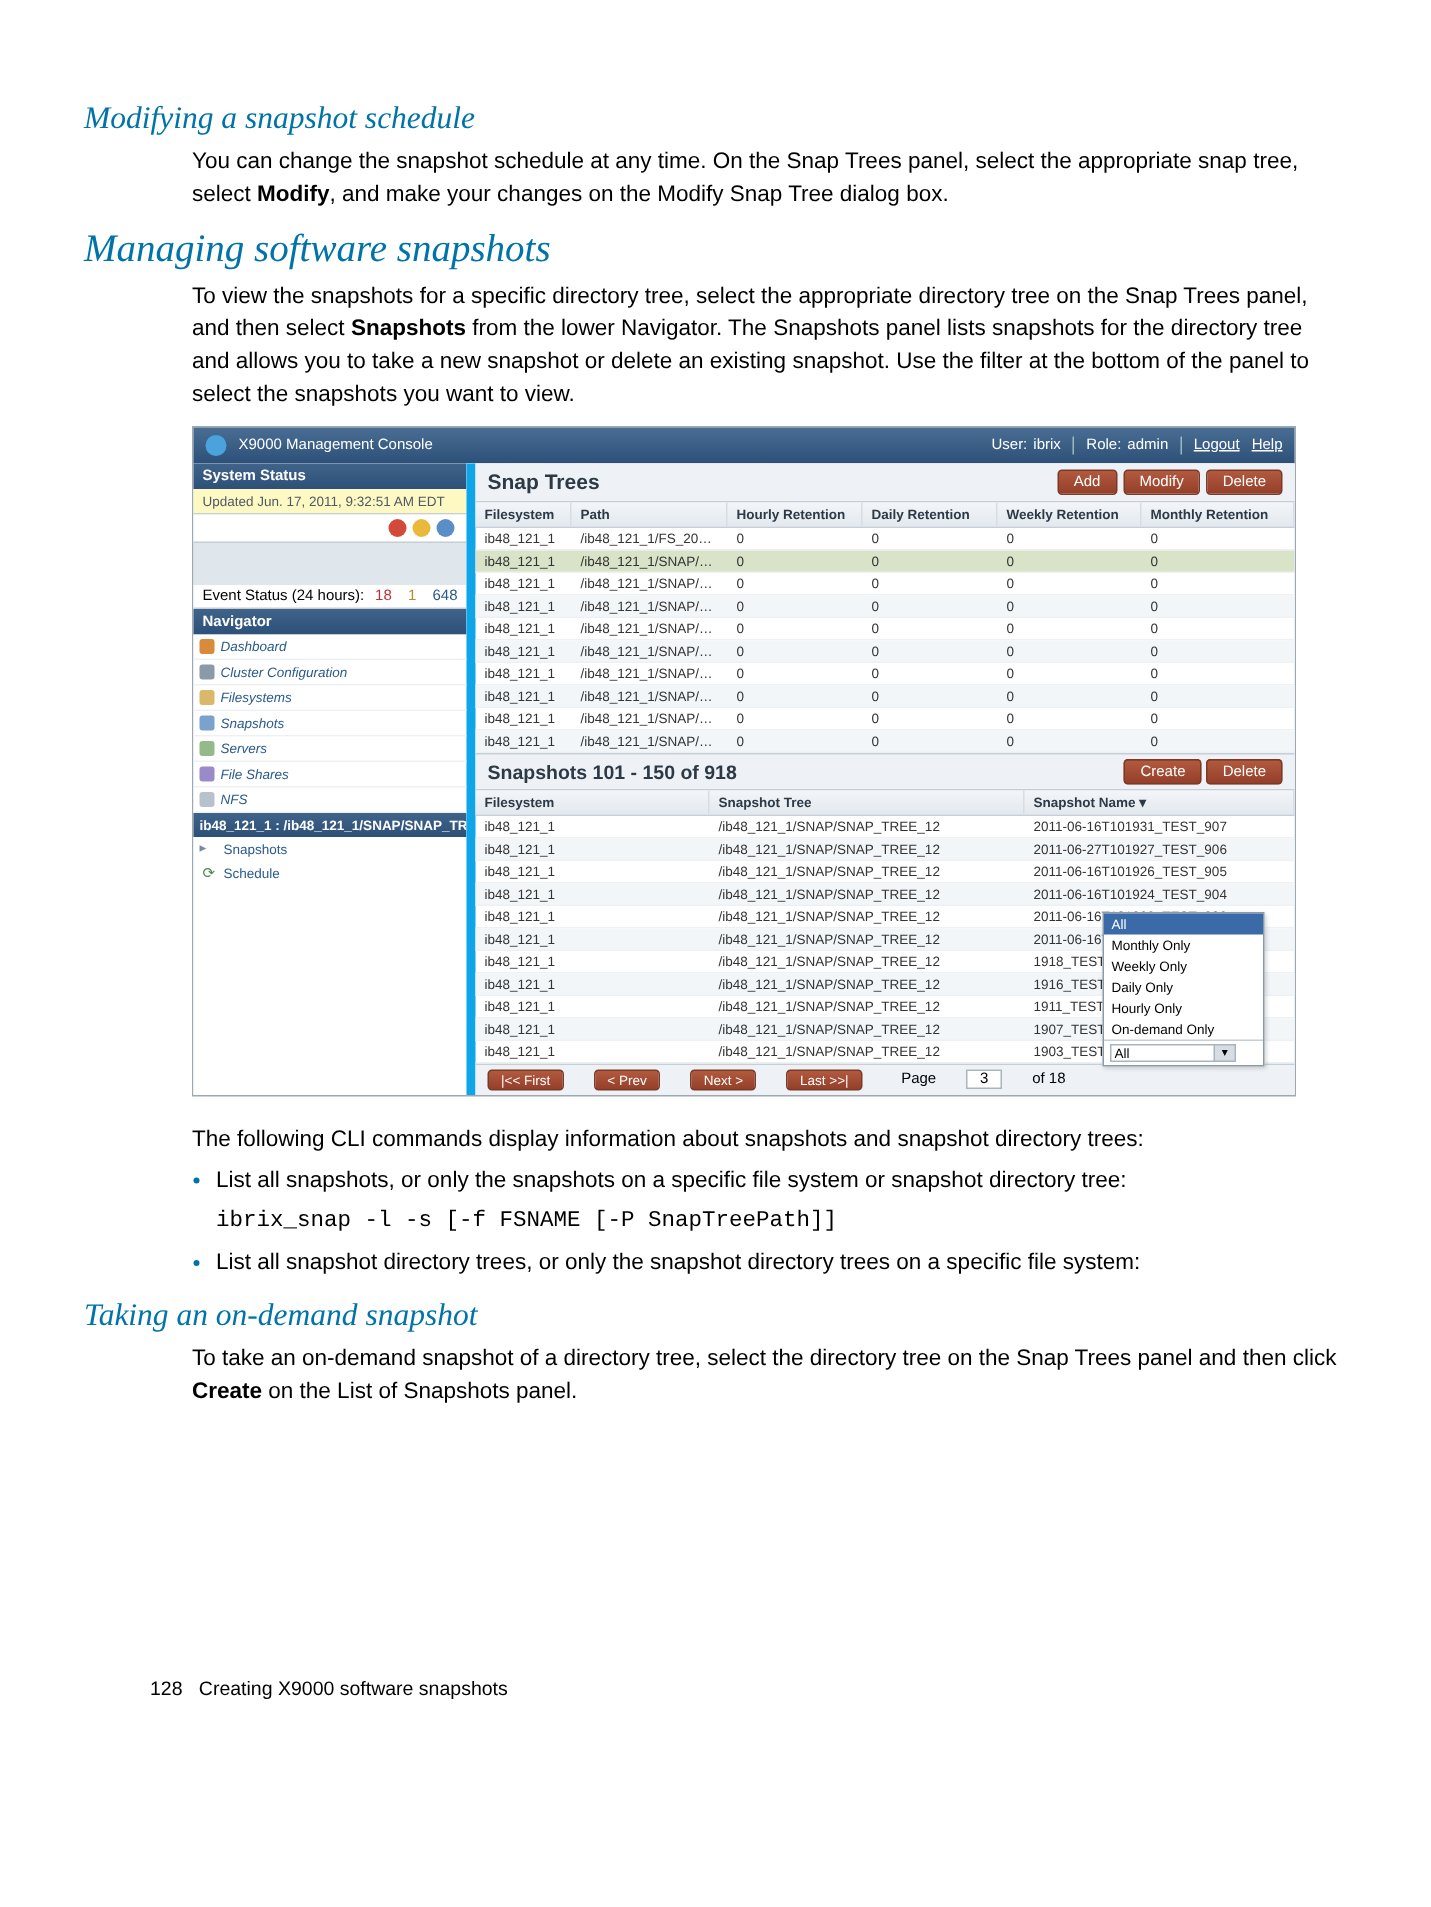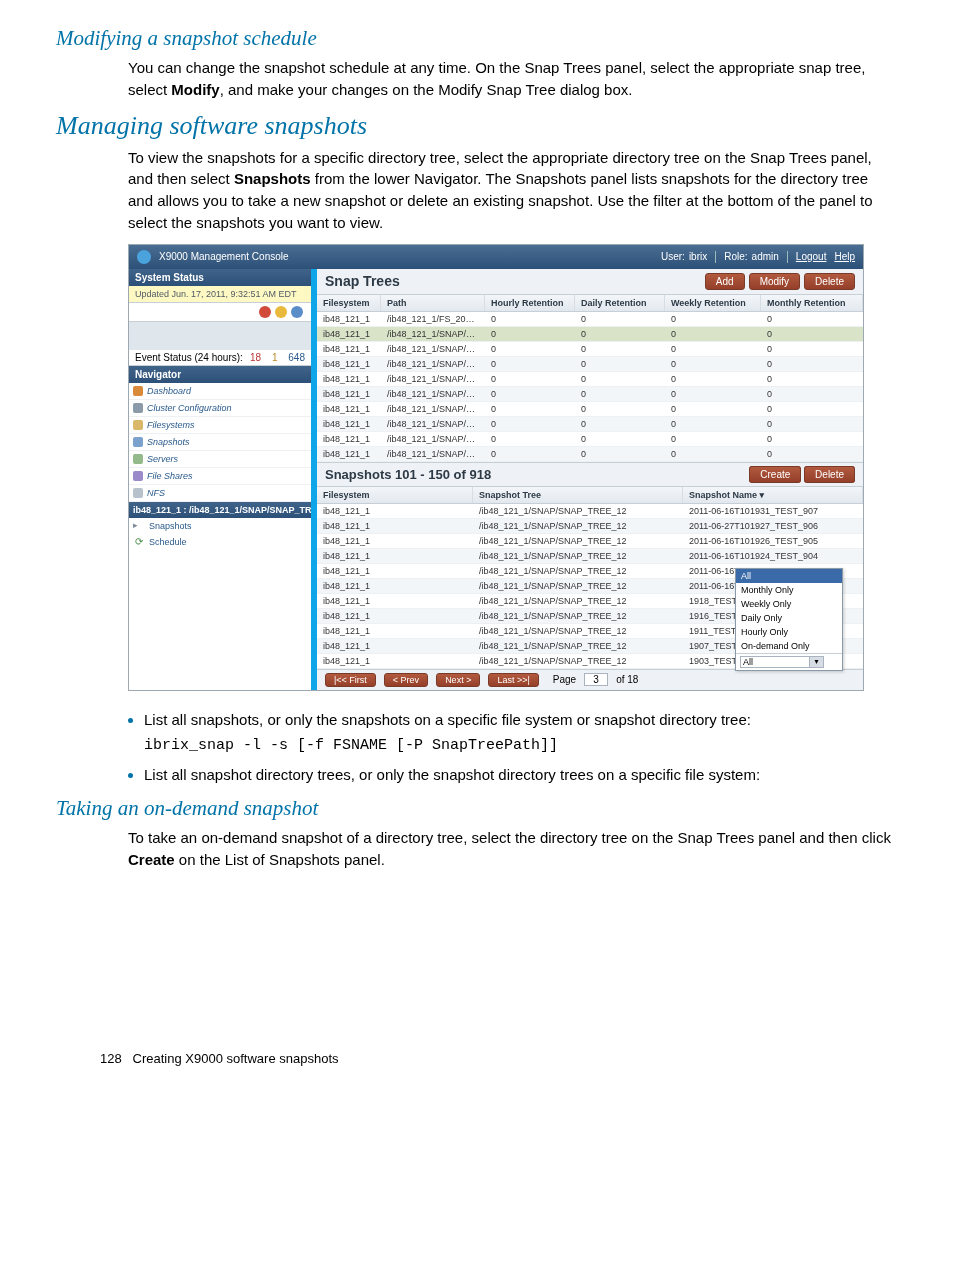--- a/index.html
+++ b/index.html
@@ -1,17 +1,17 @@
 <!DOCTYPE html>
 <html><head>
 <meta charset="utf-8">
 <style>
   * { box-sizing: border-box; margin: 0; padding: 0; }
   body { font-family: Arial, Helvetica, sans-serif; background: #fff; width: 954px; margin: 0 auto; color: #000; }
-  .page { padding: 16px 60px 40px 56px; }
+  .page { padding: 56px 60px 40px 56px; }
   h2 { color: #0073a8; font-weight: 400; font-size: 26px; margin: 10px 0 6px; font-family: Georgia, serif; font-style: italic; }
   h2.sub { font-size: 21px; margin-left: 0; }
   p { font-size: 15px; line-height: 1.45; margin: 6px 0 6px 72px; }
   p.nosub { margin-left: 72px; }
   ul { margin: 4px 0 6px 88px; }
   ul li { font-size: 15px; line-height: 1.5; margin: 6px 0; }
   ul li::marker { color: #0073a8; }
   .li-code { font-family: "Courier New", monospace; font-size: 15px; display: block; margin-top: 4px; }
   b { font-weight: 700; }
 
@@ -67,21 +67,21 @@
   .thead2 { display: flex; background: linear-gradient(#f3f6f9,#e2e8ee); border-bottom: 1px solid #c6ced6; }
   .thead2 div { padding: 3px 6px; font-size: 9px; font-weight: 700; color: #2d3a46; border-right: 1px solid #d6dde4; }
   .c2-fs { width: 156px; } .c2-st { width: 210px; } .c2-sn { flex: 1; }
   .snap-body { position: relative; }
   .dropdown { position: absolute; right: 20px; top: 64px; width: 108px; background: #fff; border: 1px solid #8a9aa8; font-size: 9px; box-shadow: 1px 1px 3px rgba(0,0,0,.2); }
   .dropdown div { padding: 2px 5px; }
   .dropdown .sel { background: #3a6aa8; color: #fff; }
   .dropdown .inp { border-top: 1px solid #c6ced6; padding: 2px 4px; display: flex; }
   .dropdown .inp input { width: 70px; font-size: 9px; border: 1px solid #aab4be; padding: 0 2px; }
   .dropdown .inp .dd { width: 14px; background: #d6dde4; border: 1px solid #aab4be; border-left: 0; text-align: center; font-size: 8px; line-height: 10px; }
-  .pager { background: #eef2f6; border-top: 1px solid #c6ced6; padding: 3px 8px; display: flex; align-items: center; gap: 8px; font-size: 10px; }
+  .pager { background: #eef2f6; border-top: 1px solid #c6ced6; padding: 3px 8px; display: flex; align-items: center; gap: 20px; font-size: 10px; }
   .pbtn { background: linear-gradient(#b15a3f,#953f2a); color: #fff; font-size: 9px; padding: 1px 8px; border-radius: 3px; border: 1px solid #7a3a28; }
   .pinput { width: 24px; font-size: 10px; text-align: center; border: 1px solid #aab4be; }
 
   .footer { margin-top: 180px; font-size: 13px; padding: 0 0 20px 44px; }
 </style>
 </head>
 <body>
 
 <div class="page">
   <h2 class="sub">Modifying a snapshot schedule</h2>
@@ -332,20 +332,21 @@
           <span class="pbtn">Next &gt;</span>
           <span class="pbtn">Last &gt;&gt;|</span>
           <span style="margin-left:6px">Page</span>
           <input class="pinput" value="3" style="">
           <span>of 18</span>
         </div>
       </div>
     </div>
   </div>
 
+  <p class="nosub">The following CLI commands display information about snapshots and snapshot directory trees:</p>
   <ul>
     <li>
       <span>List all snapshots, or only the snapshots on a specific file system or snapshot directory tree:</span>
       <span class="li-code">ibrix_snap -l -s [-f FSNAME [-P SnapTreePath]]</span>
     </li>
     <li>
       <span>List all snapshot directory trees, or only the snapshot directory trees on a specific file system:</span>
     </li>
   </ul>
 

